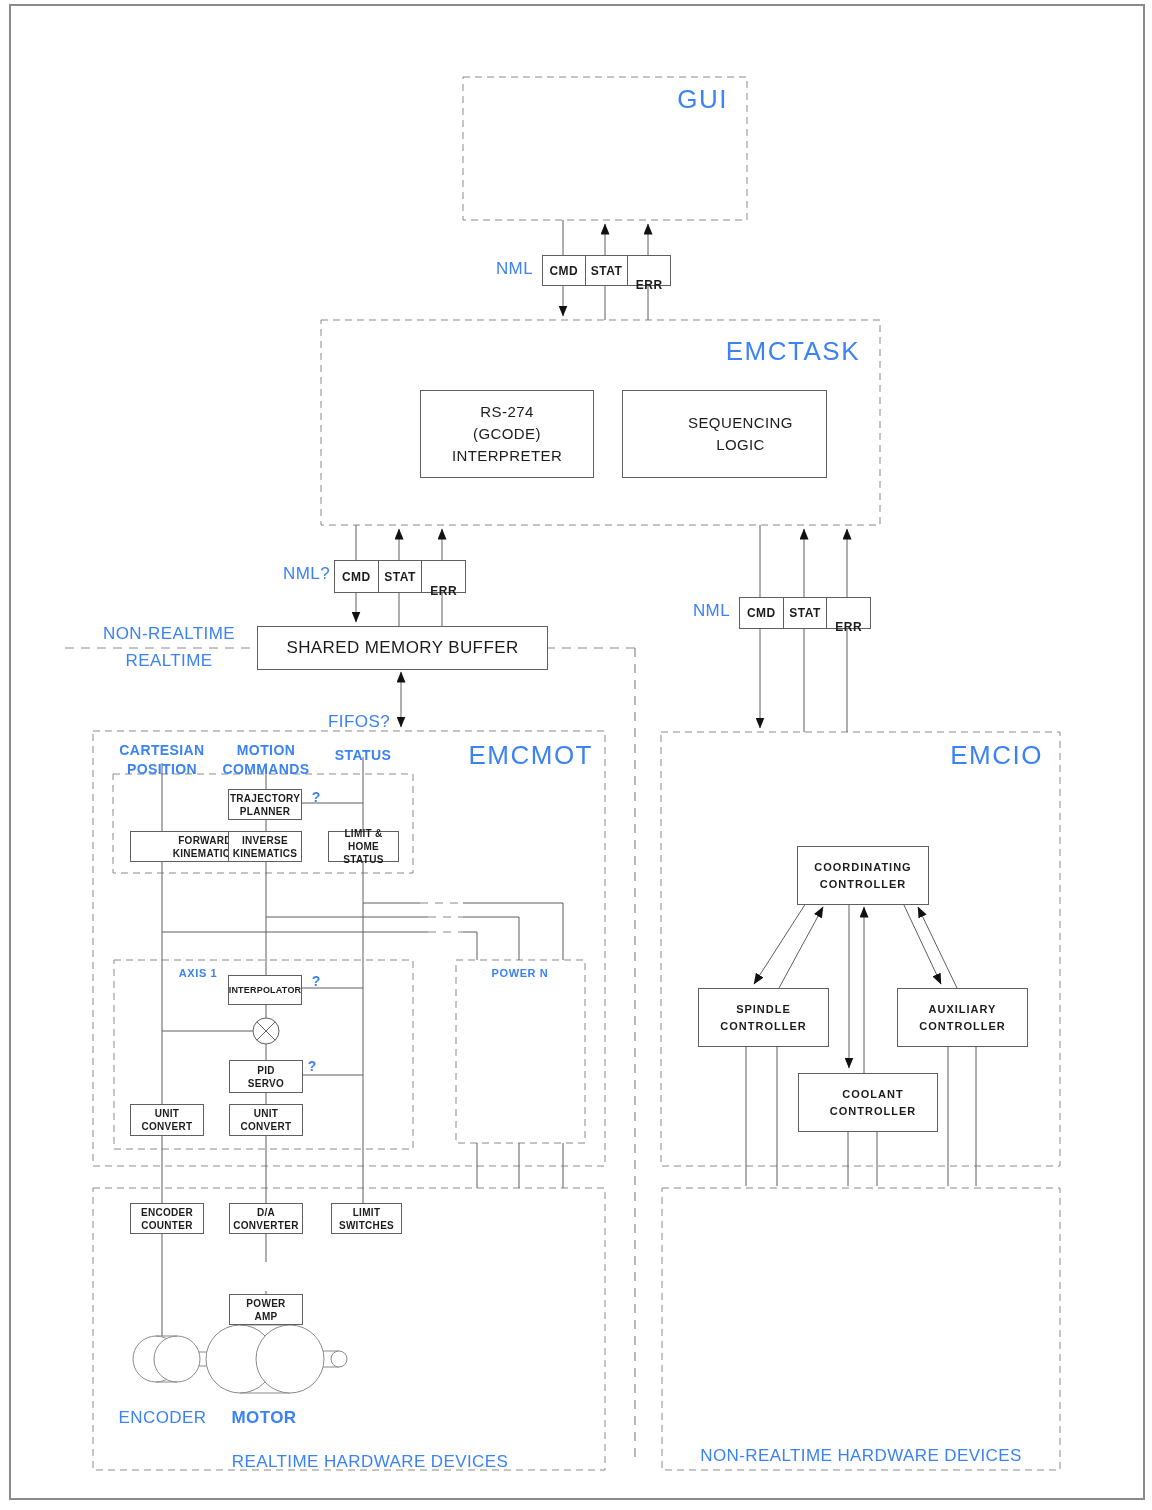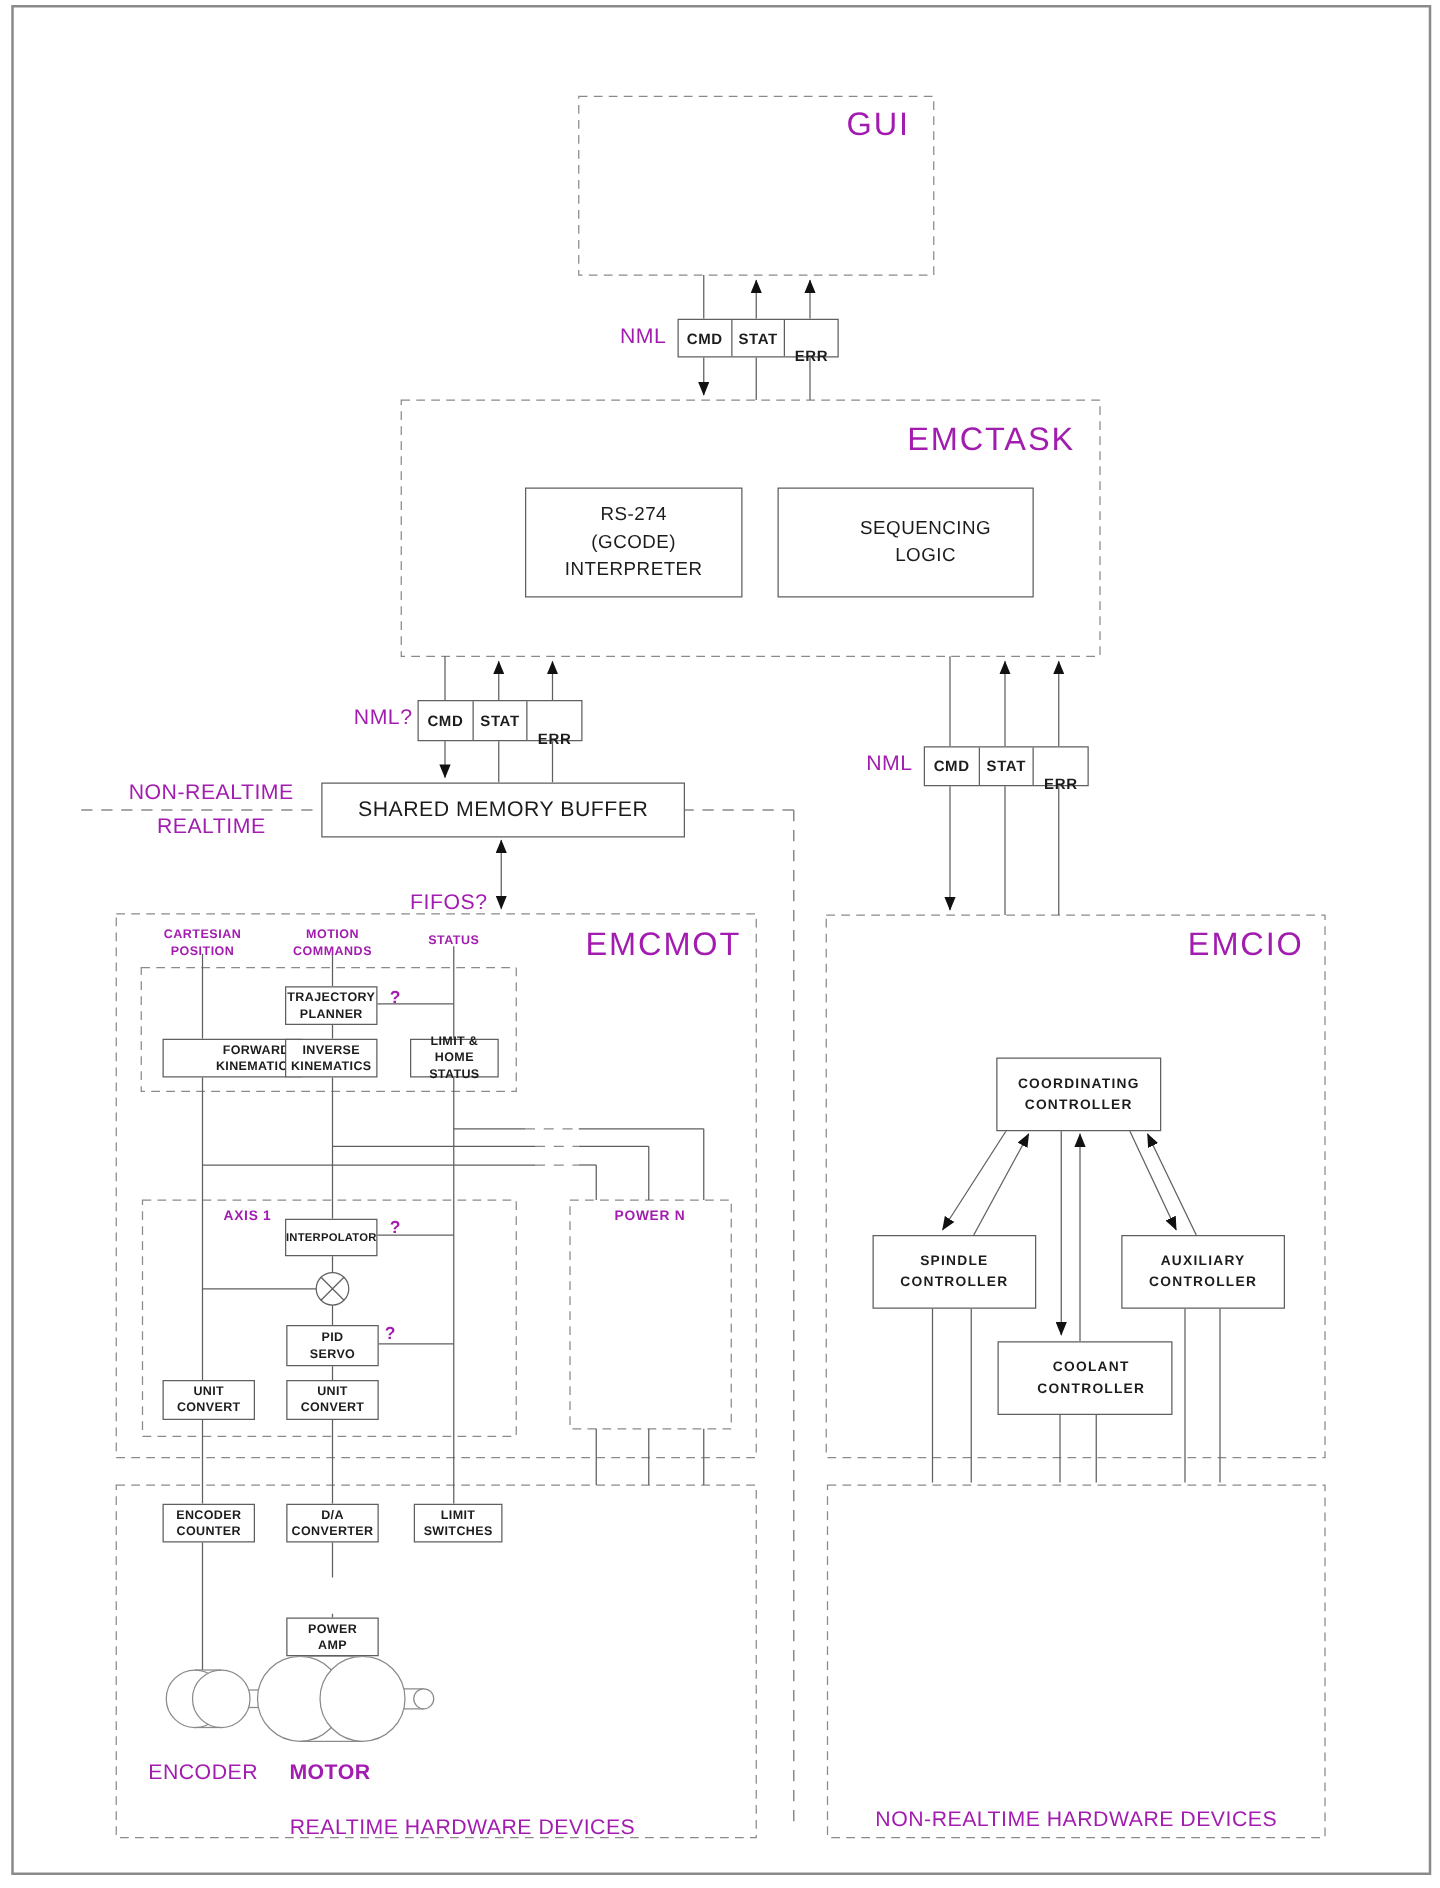--- a/index.html
+++ b/index.html
@@ -1,31 +1,31 @@
 <!DOCTYPE html>
 <html><head>
 <meta charset="utf-8">
 <style>
   html,body{margin:0;padding:0;background:#fff;}
   .page{position:relative;width:1152px;height:1510px;background:#fff;
         font-family:"Liberation Sans",sans-serif;color:#1c1c1c;overflow:hidden;}
   .pageborder{position:absolute;left:9px;top:4px;width:1132px;height:1492px;
         border:2px solid #8a8a8a;pointer-events:none;}
   svg.wires{position:absolute;left:0;top:0;width:1152px;height:1510px;}
-  .lbl{position:absolute;white-space:pre-line;text-align:center;color:#a21caf;}
+  .lbl{position:absolute;white-space:pre-line;text-align:center;color:#3b82f6;}
   .title{font-size:26px;letter-spacing:1.5px;text-align:right;}
   .med{font-size:17px;letter-spacing:.4px;}
   .box{position:absolute;border:1px solid #5f5f5f;background:#fff;display:flex;
        align-items:center;justify-content:center;text-align:center;
        white-space:pre-line;color:#1c1c1c;}
   .big{font-size:15px;line-height:1.45;letter-spacing:.4px;}
   .s{font-size:10px;font-weight:600;letter-spacing:.3px;line-height:1.3;}
   .xs{font-size:9px;font-weight:600;letter-spacing:.2px;}
   .ctl{font-size:11px;font-weight:600;letter-spacing:1px;line-height:1.5;}
-  .colhead{font-size:10px;font-weight:600;letter-spacing:.4px;line-height:1.35;}
+  .colhead{font-size:14px;font-weight:600;letter-spacing:.4px;line-height:1.35;}
   .axis{font-size:11px;font-weight:600;letter-spacing:.6px;}
   .qm{font-size:14px;font-weight:600;}
   .nmlrow{position:absolute;display:flex;border:1px solid #5f5f5f;background:#fff;}
   .nmlrow .cell{flex:1;display:flex;align-items:center;justify-content:center;
        font-size:12px;font-weight:600;letter-spacing:.5px;border-right:1px solid #5f5f5f;}
   .nmlrow .cell:last-child{border-right:none;margin-top:28px;}
 </style>
 </head>
 <body>
 

